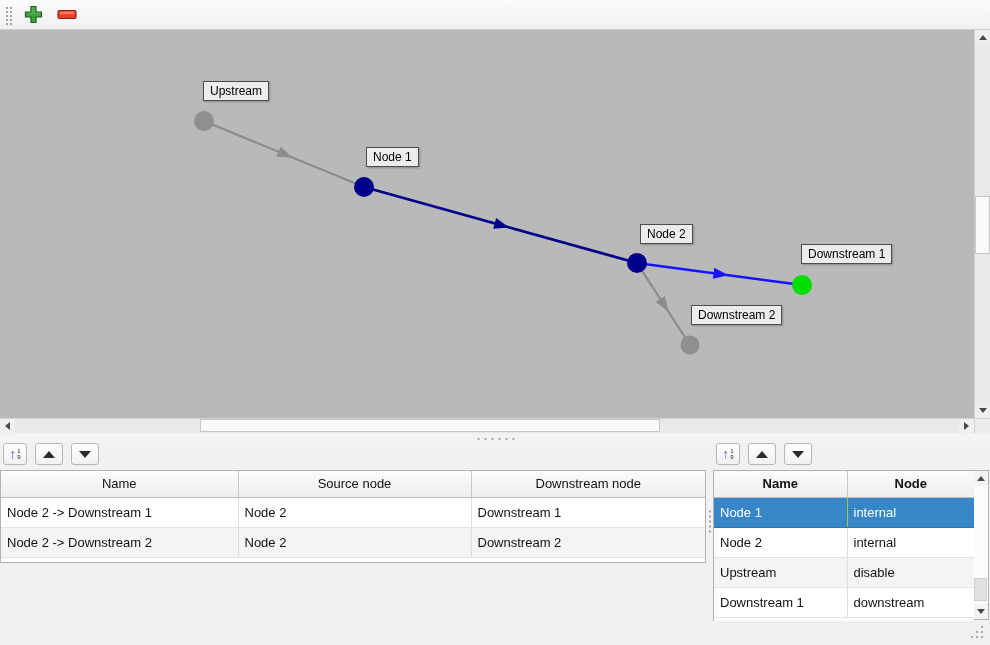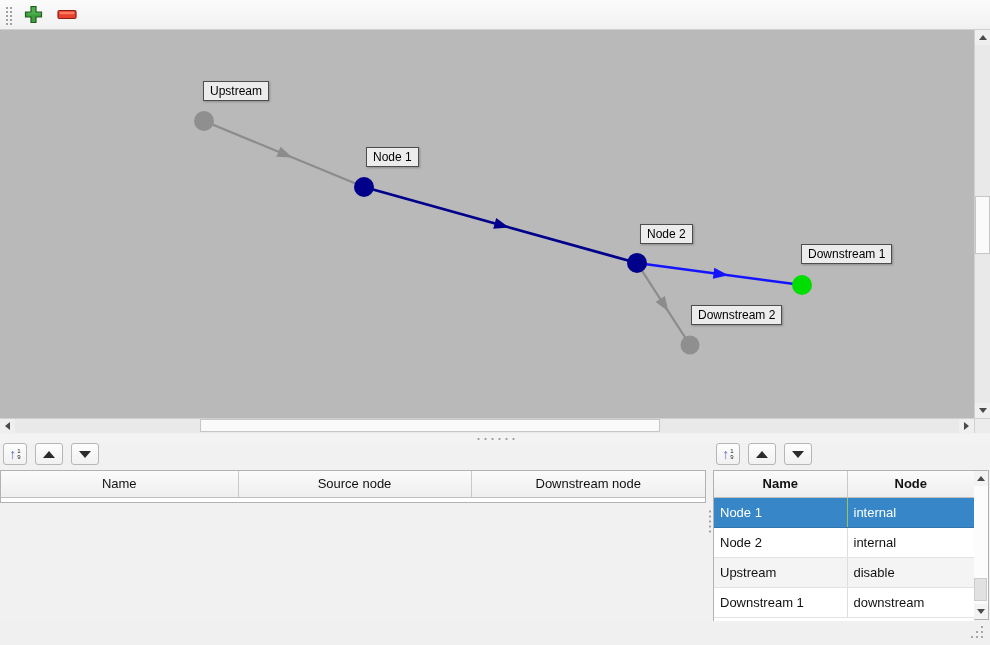--- a/index.html
+++ b/index.html
@@ -187,20 +187,30 @@
             <col style="width:234px;">
           </colgroup>
         <thead>
             <tr>
               <th>Name</th>
               <th>Source node</th>
               <th>Downstream node</th>
             </tr>
           </thead>
         <tbody>
+            <tr>
+              <td>Node 2 -&gt; Downstream 1</td>
+              <td>Node 2</td>
+              <td>Downstream 1</td>
+            </tr>
+            <tr class="alt">
+              <td>Node 2 -&gt; Downstream 2</td>
+              <td>Node 2</td>
+              <td>Downstream 2</td>
+            </tr>
           </tbody>
       </table>
       <div class="empty-strip"></div>
     </div>
   </div>
 </div>
 
 <div class="vsplitter">
   <div class="dots-v"></div>
 </div>

